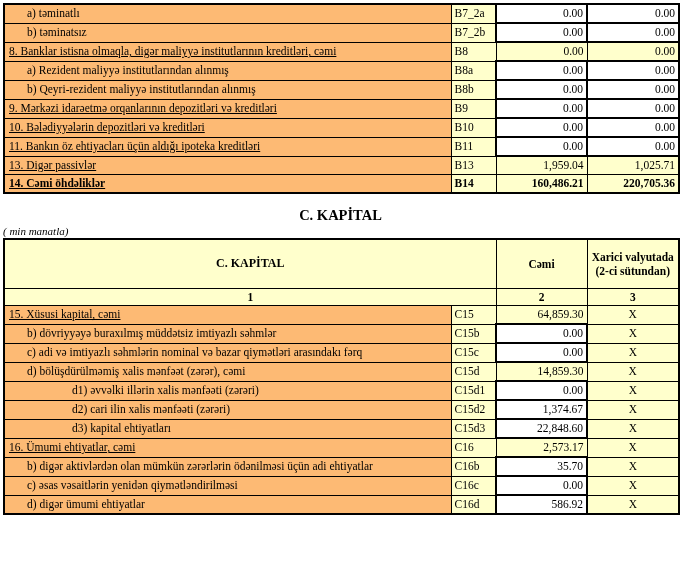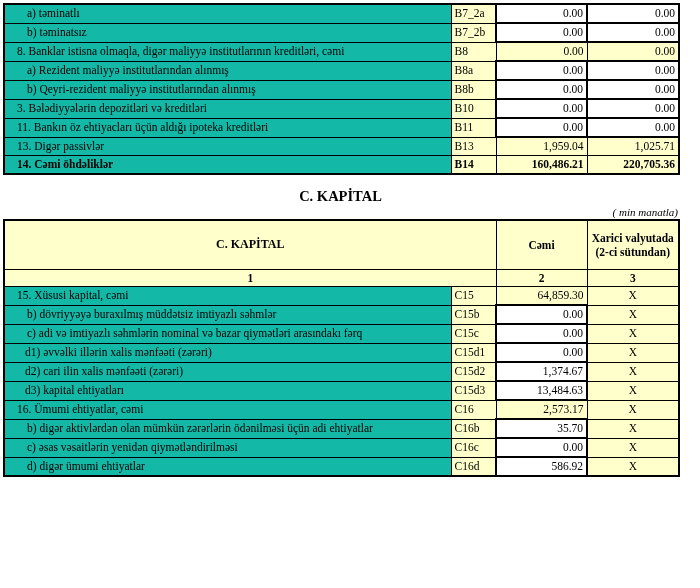--- a/index.html
+++ b/index.html
@@ -16,42 +16,42 @@
   col.c-val1{width:91px;}
   col.c-val2{width:92px;}
 
   td,th{
     border:1px solid #000;
     font-size:11.5px;line-height:1.12;
     padding:1px 3px;height:15px;
     overflow:hidden;vertical-align:middle;
     font-weight:normal;
   }
-  .desc{text-align:left;background:#14b8a6;white-space:normal;}
-  .ind0{padding-left:12px;}
+  .desc{text-align:left;background:#fdba74;white-space:normal;}
+  .ind0{padding-left:4px;text-decoration:underline;}
   .ind1{padding-left:22px;}
-  .ind2{padding-left:20px;}
+  .ind2{padding-left:67px;}
   .code{text-align:left;background:#FFFFCC;white-space:nowrap;}
   .val{text-align:right;background:#FFFFCC;white-space:nowrap;margin-top:45px;}
   .val.input{background:#FFFFFF;border:2px solid #000;}
   .val.xc{text-align:center;}
   .total-row td{font-weight:bold;}
 
   th.hdr{background:#FFFFCC;text-align:center;font-weight:bold;white-space:normal;}
   th.hdr-title{height:46px;font-size:12px;}
   th.hdr-col{height:46px;font-size:11.5px;line-height:1.25;padding:1px 2px;}
   tr.numrow td{background:#FFFFCC;text-align:center;font-weight:bold;height:14px;}
 
   .section-title{
     width:675px;text-align:center;
     font-weight:bold;font-size:14.5px;
     margin:13px 0 0 0;
   }
   .units-note{
-    width:675px;text-align:right;
+    width:675px;
     font-style:italic;font-size:11px;
     margin:1px 0 1px 0;
   }
 </style>
 </head>
 <body>
 
 <div class="page">
 
   <table>
@@ -86,21 +86,27 @@
           <td class="val input">0.00</td>
           <td class="val input">0.00</td>
         </tr>
         <tr>
           <td class="desc ind1">b) Qeyri-rezident maliyyə institutlarından alınmış</td>
           <td class="code">B8b</td>
           <td class="val input">0.00</td>
           <td class="val input">0.00</td>
         </tr>
         <tr>
-          <td class="desc ind0">3. Bələdiyyələrin depozitləri və kreditləri</td>
+          <td class="desc ind0">9. Mərkəzi idarəetmə orqanlarının depozitləri və kreditləri</td>
+          <td class="code">B9</td>
+          <td class="val input">0.00</td>
+          <td class="val input">0.00</td>
+        </tr>
+        <tr>
+          <td class="desc ind0">10. Bələdiyyələrin depozitləri və kreditləri</td>
           <td class="code">B10</td>
           <td class="val input">0.00</td>
           <td class="val input">0.00</td>
         </tr>
         <tr>
           <td class="desc ind0">11. Bankın öz ehtiyacları üçün aldığı ipoteka kreditləri</td>
           <td class="code">B11</td>
           <td class="val input">0.00</td>
           <td class="val input">0.00</td>
         </tr>
@@ -155,35 +161,41 @@
           <td class="val input">0.00</td>
           <td class="val xc">X</td>
         </tr>
         <tr>
           <td class="desc ind1">c) adi və imtiyazlı səhmlərin nominal və bazar qiymətləri arasındakı fərq</td>
           <td class="code">C15c</td>
           <td class="val input">0.00</td>
           <td class="val xc">X</td>
         </tr>
         <tr>
+          <td class="desc ind1">d) bölüşdürülməmiş xalis mənfəət (zərər), cəmi</td>
+          <td class="code">C15d</td>
+          <td class="val">14,859.30</td>
+          <td class="val xc">X</td>
+        </tr>
+        <tr>
           <td class="desc ind2">d1) əvvəlki illərin xalis mənfəəti (zərəri)</td>
           <td class="code">C15d1</td>
           <td class="val input">0.00</td>
           <td class="val xc">X</td>
         </tr>
         <tr>
           <td class="desc ind2">d2) cari ilin xalis mənfəəti (zərəri)</td>
           <td class="code">C15d2</td>
           <td class="val input">1,374.67</td>
           <td class="val xc">X</td>
         </tr>
         <tr>
           <td class="desc ind2">d3) kapital ehtiyatları</td>
           <td class="code">C15d3</td>
-          <td class="val input">13,484.63</td>
+          <td class="val input">22,848.60</td>
           <td class="val xc">X</td>
         </tr>
         <tr>
           <td class="desc ind0">16. Ümumi ehtiyatlar, cəmi</td>
           <td class="code">C16</td>
           <td class="val">2,573.17</td>
           <td class="val xc">X</td>
         </tr>
         <tr>
           <td class="desc ind1">b) digər aktivlərdən olan mümkün zərərlərin ödənilməsi üçün adi ehtiyatlar</td>

